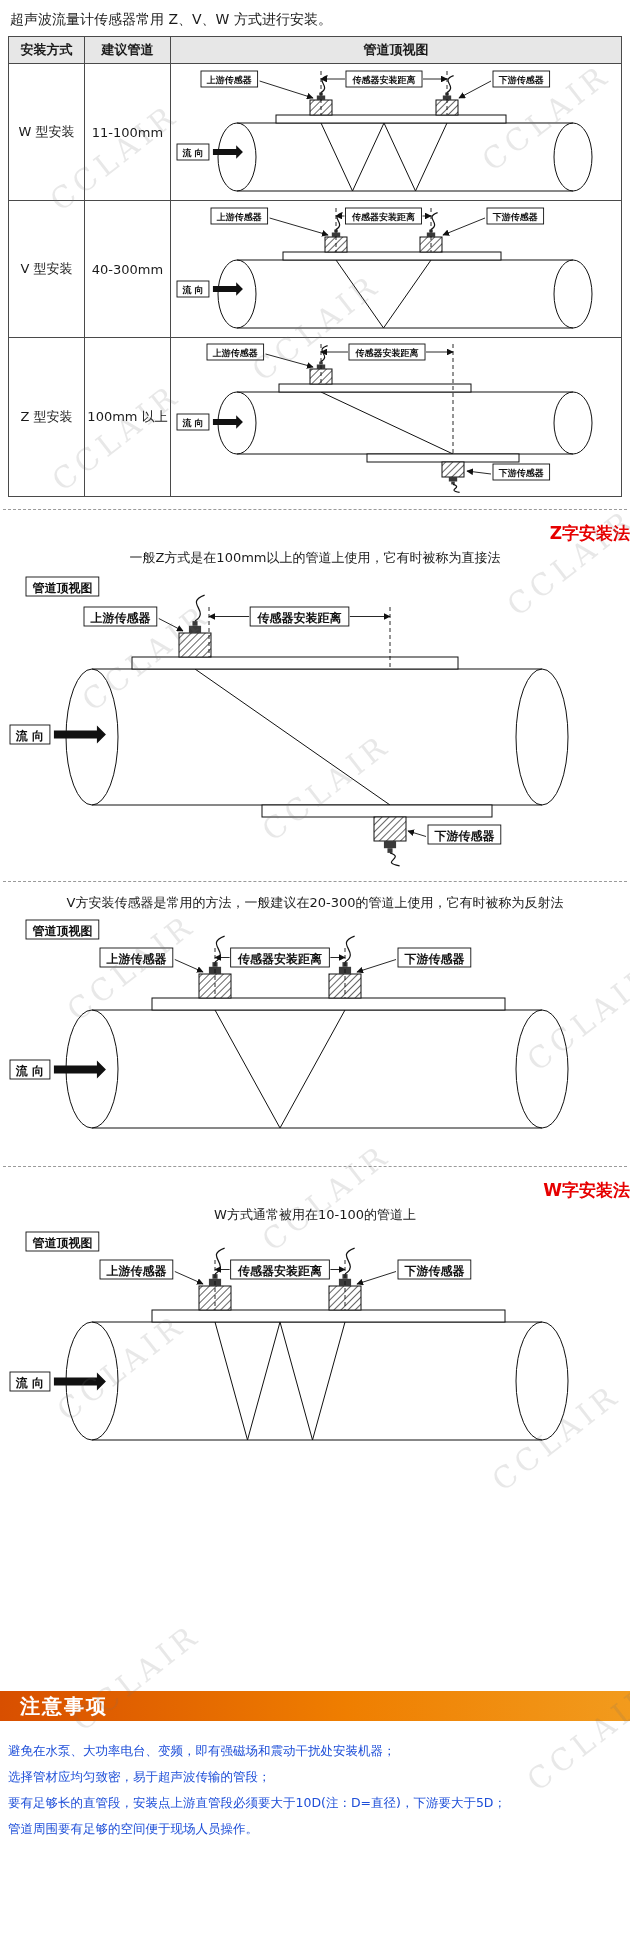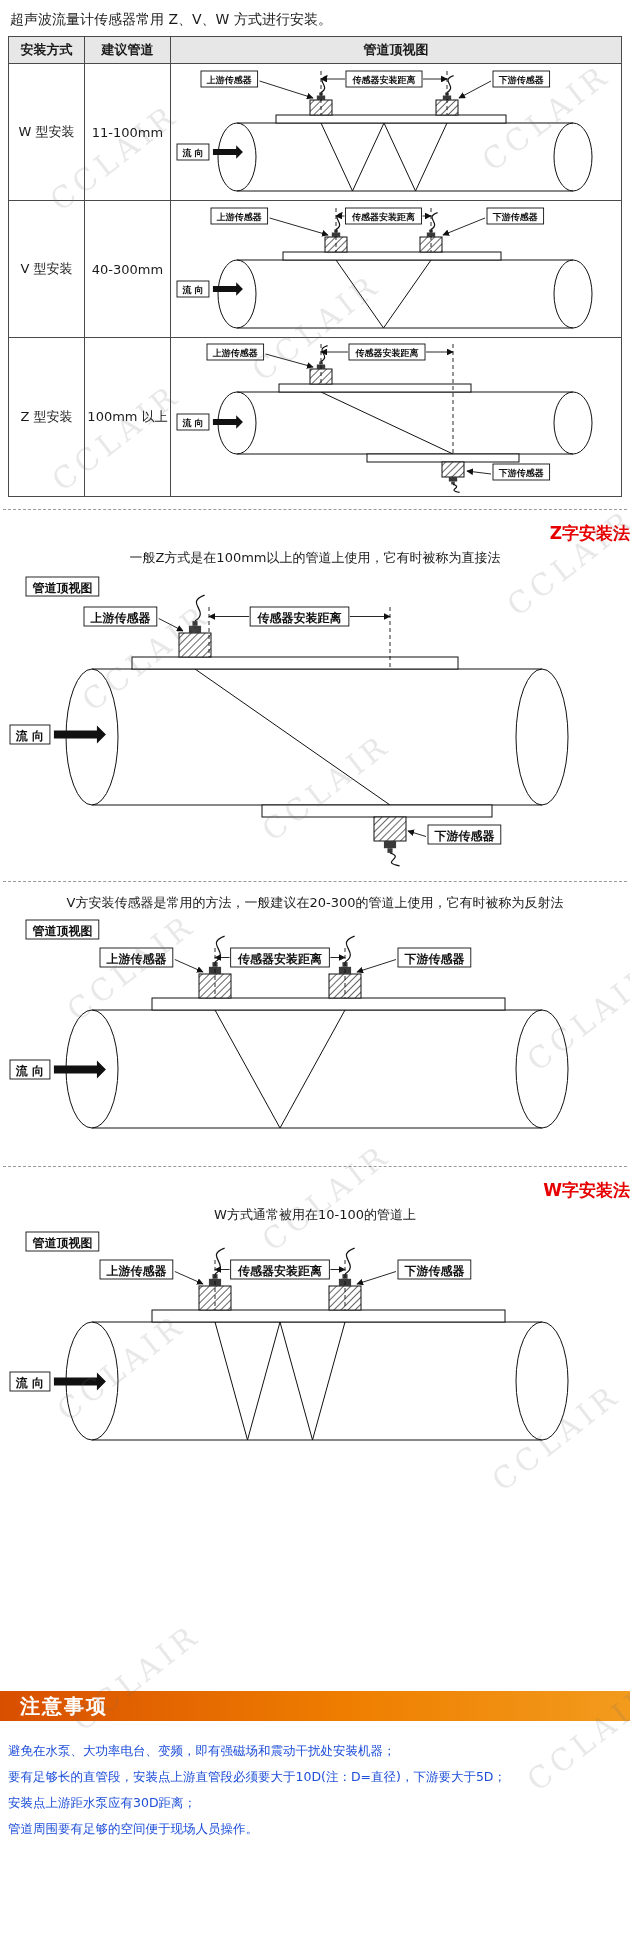--- a/index.html
+++ b/index.html
@@ -349,22 +349,22 @@
           </svg>
         </div>
     </section>
 
     <div class="notes">
       <div class="notes-bar">
         <span>注意事项</span>
       </div>
       <ul class="notes-list" id="notes-list">
           <li>避免在水泵、大功率电台、变频，即有强磁场和震动干扰处安装机器；</li>
+          <li>选择管材应均匀致密，易于超声波传输的管段；</li>
           <li>要有足够长的直管段，安装点上游直管段必须要大于10D(注：D=直径)，下游要大于5D；</li>
-          <li>安装点上游距水泵应有30D距离；</li>
           <li>管道周围要有足够的空间便于现场人员操作。</li>
         </ul>
     </div>
 
   </div>
   <div class="wm-layer" id="watermarks">
       <div class="wm" style="left: 38px; top: 140px;">CCLAIR</div>
       <div class="wm" style="left: 470px; top: 100px;">CCLAIR</div>
       <div class="wm" style="left: 240px; top: 310px;">CCLAIR</div>
       <div class="wm" style="left: 40px; top: 420px;">CCLAIR</div>

